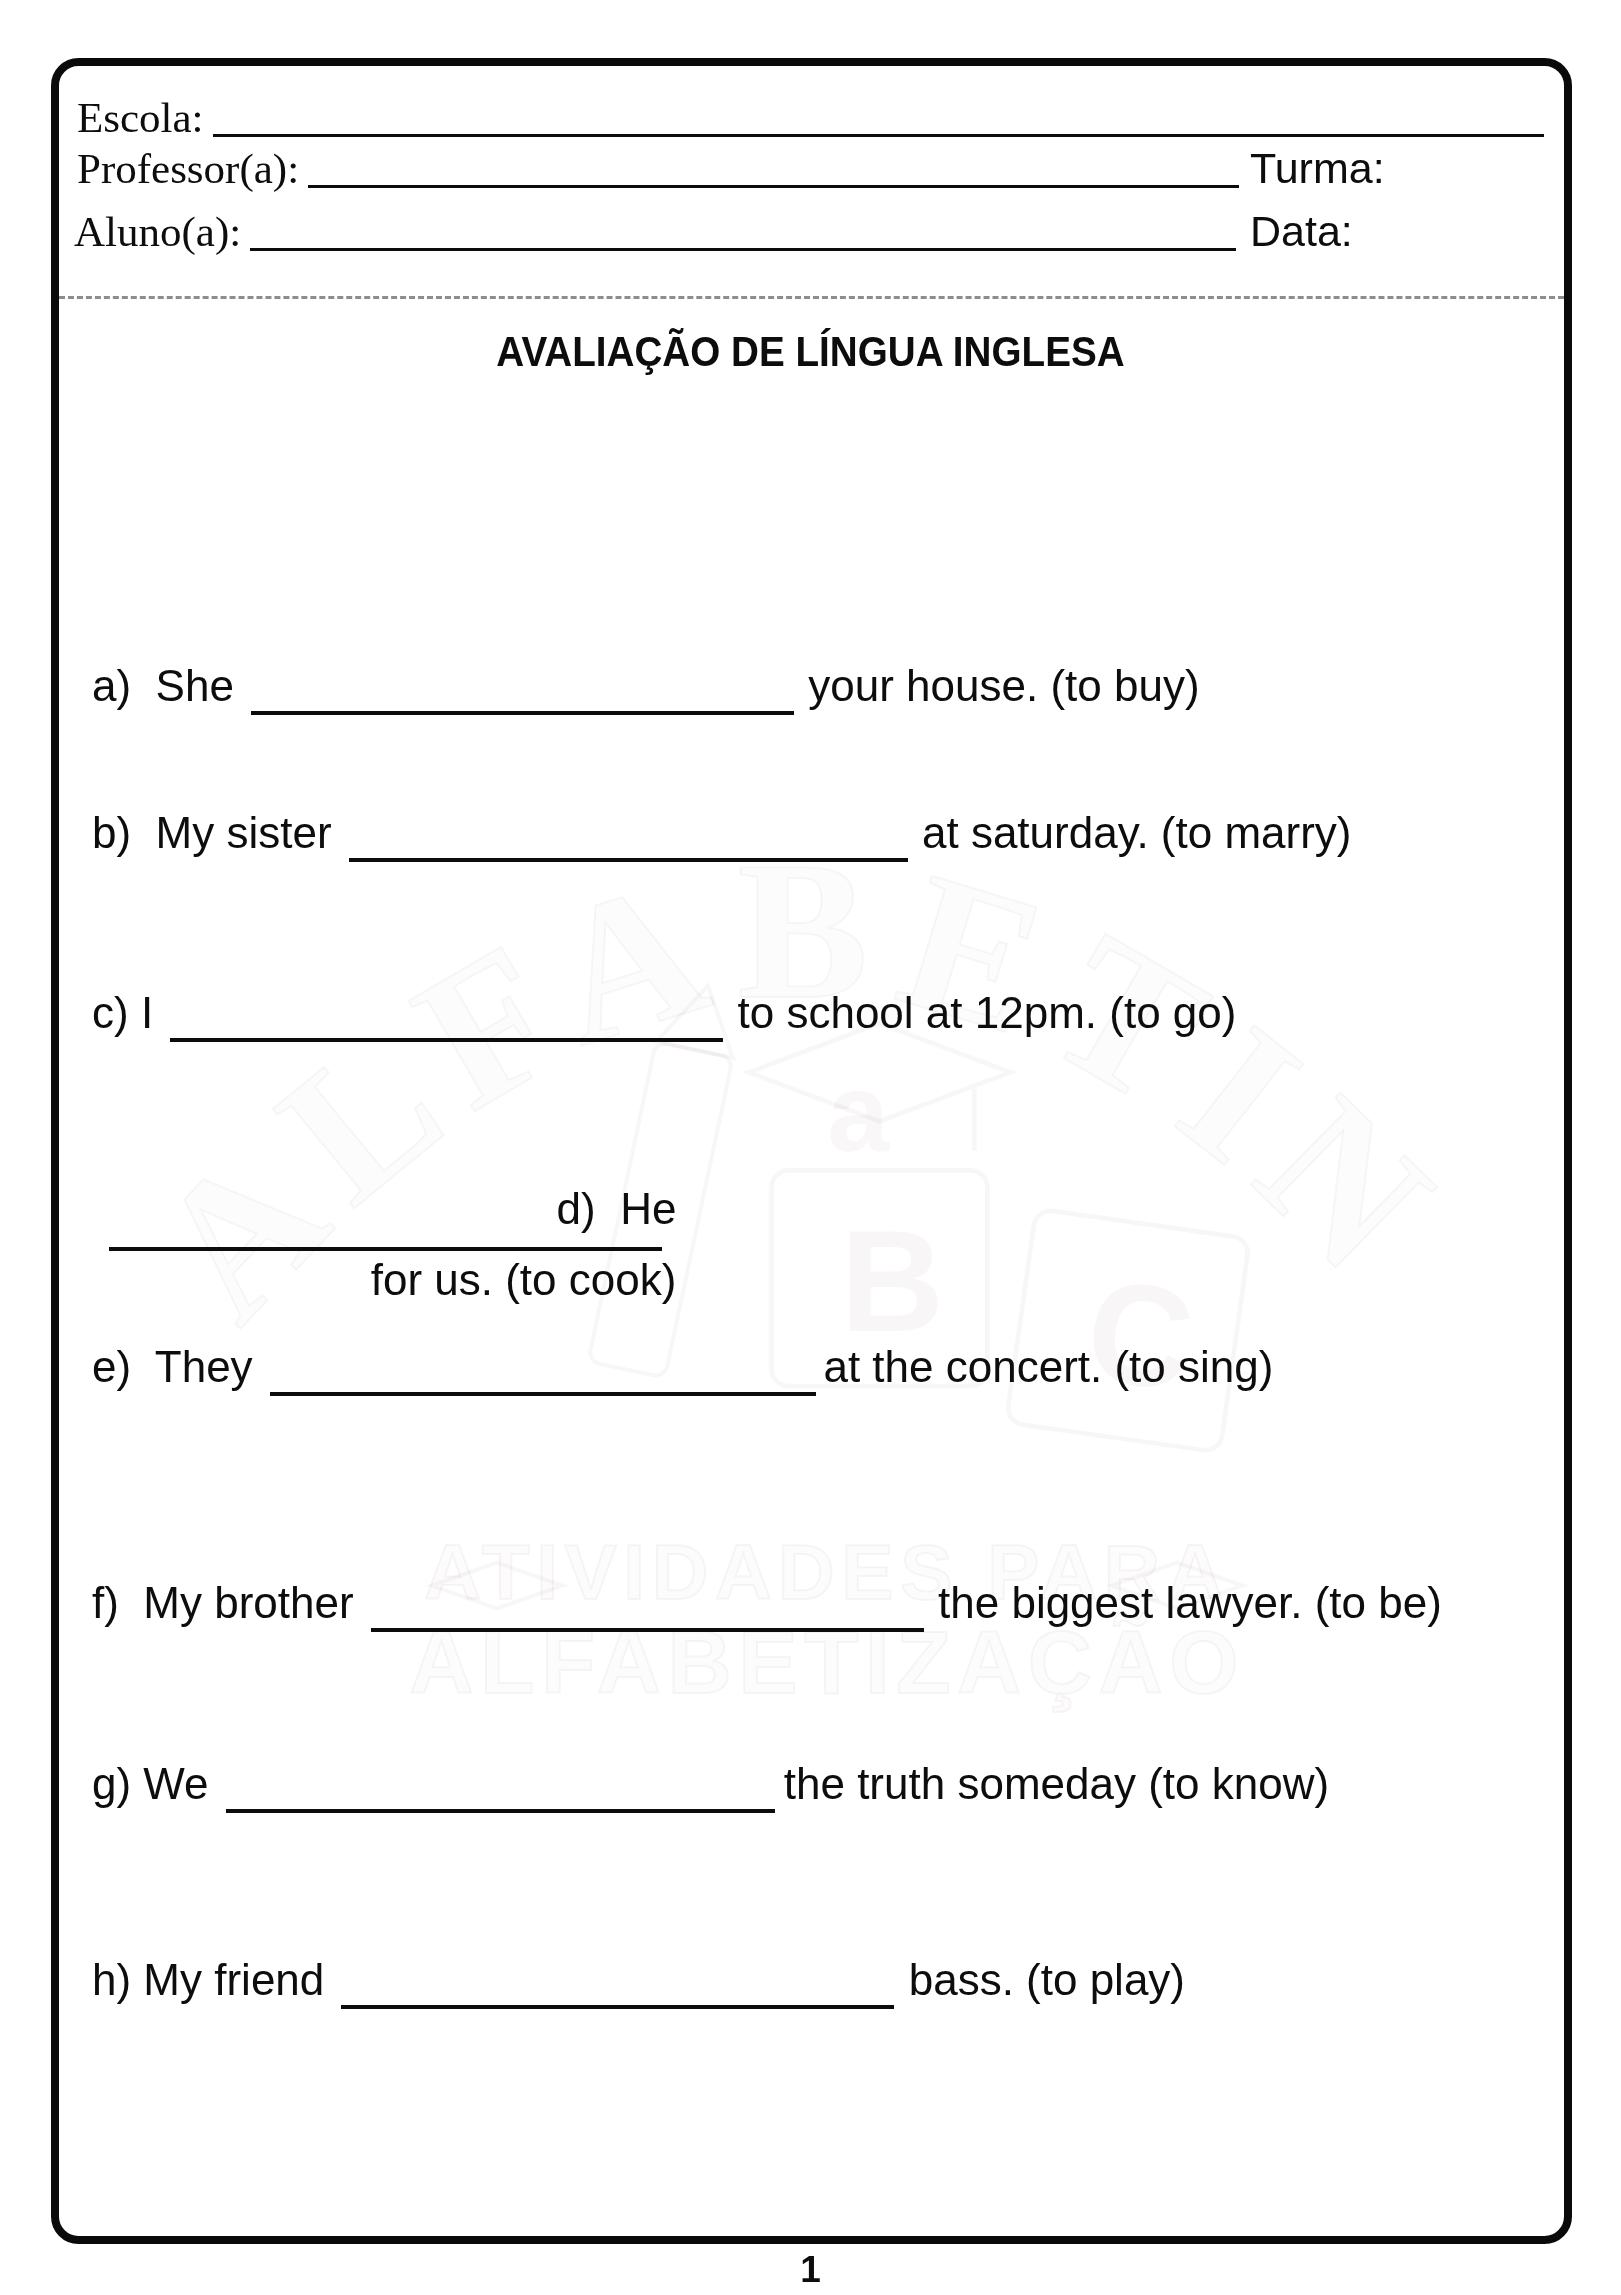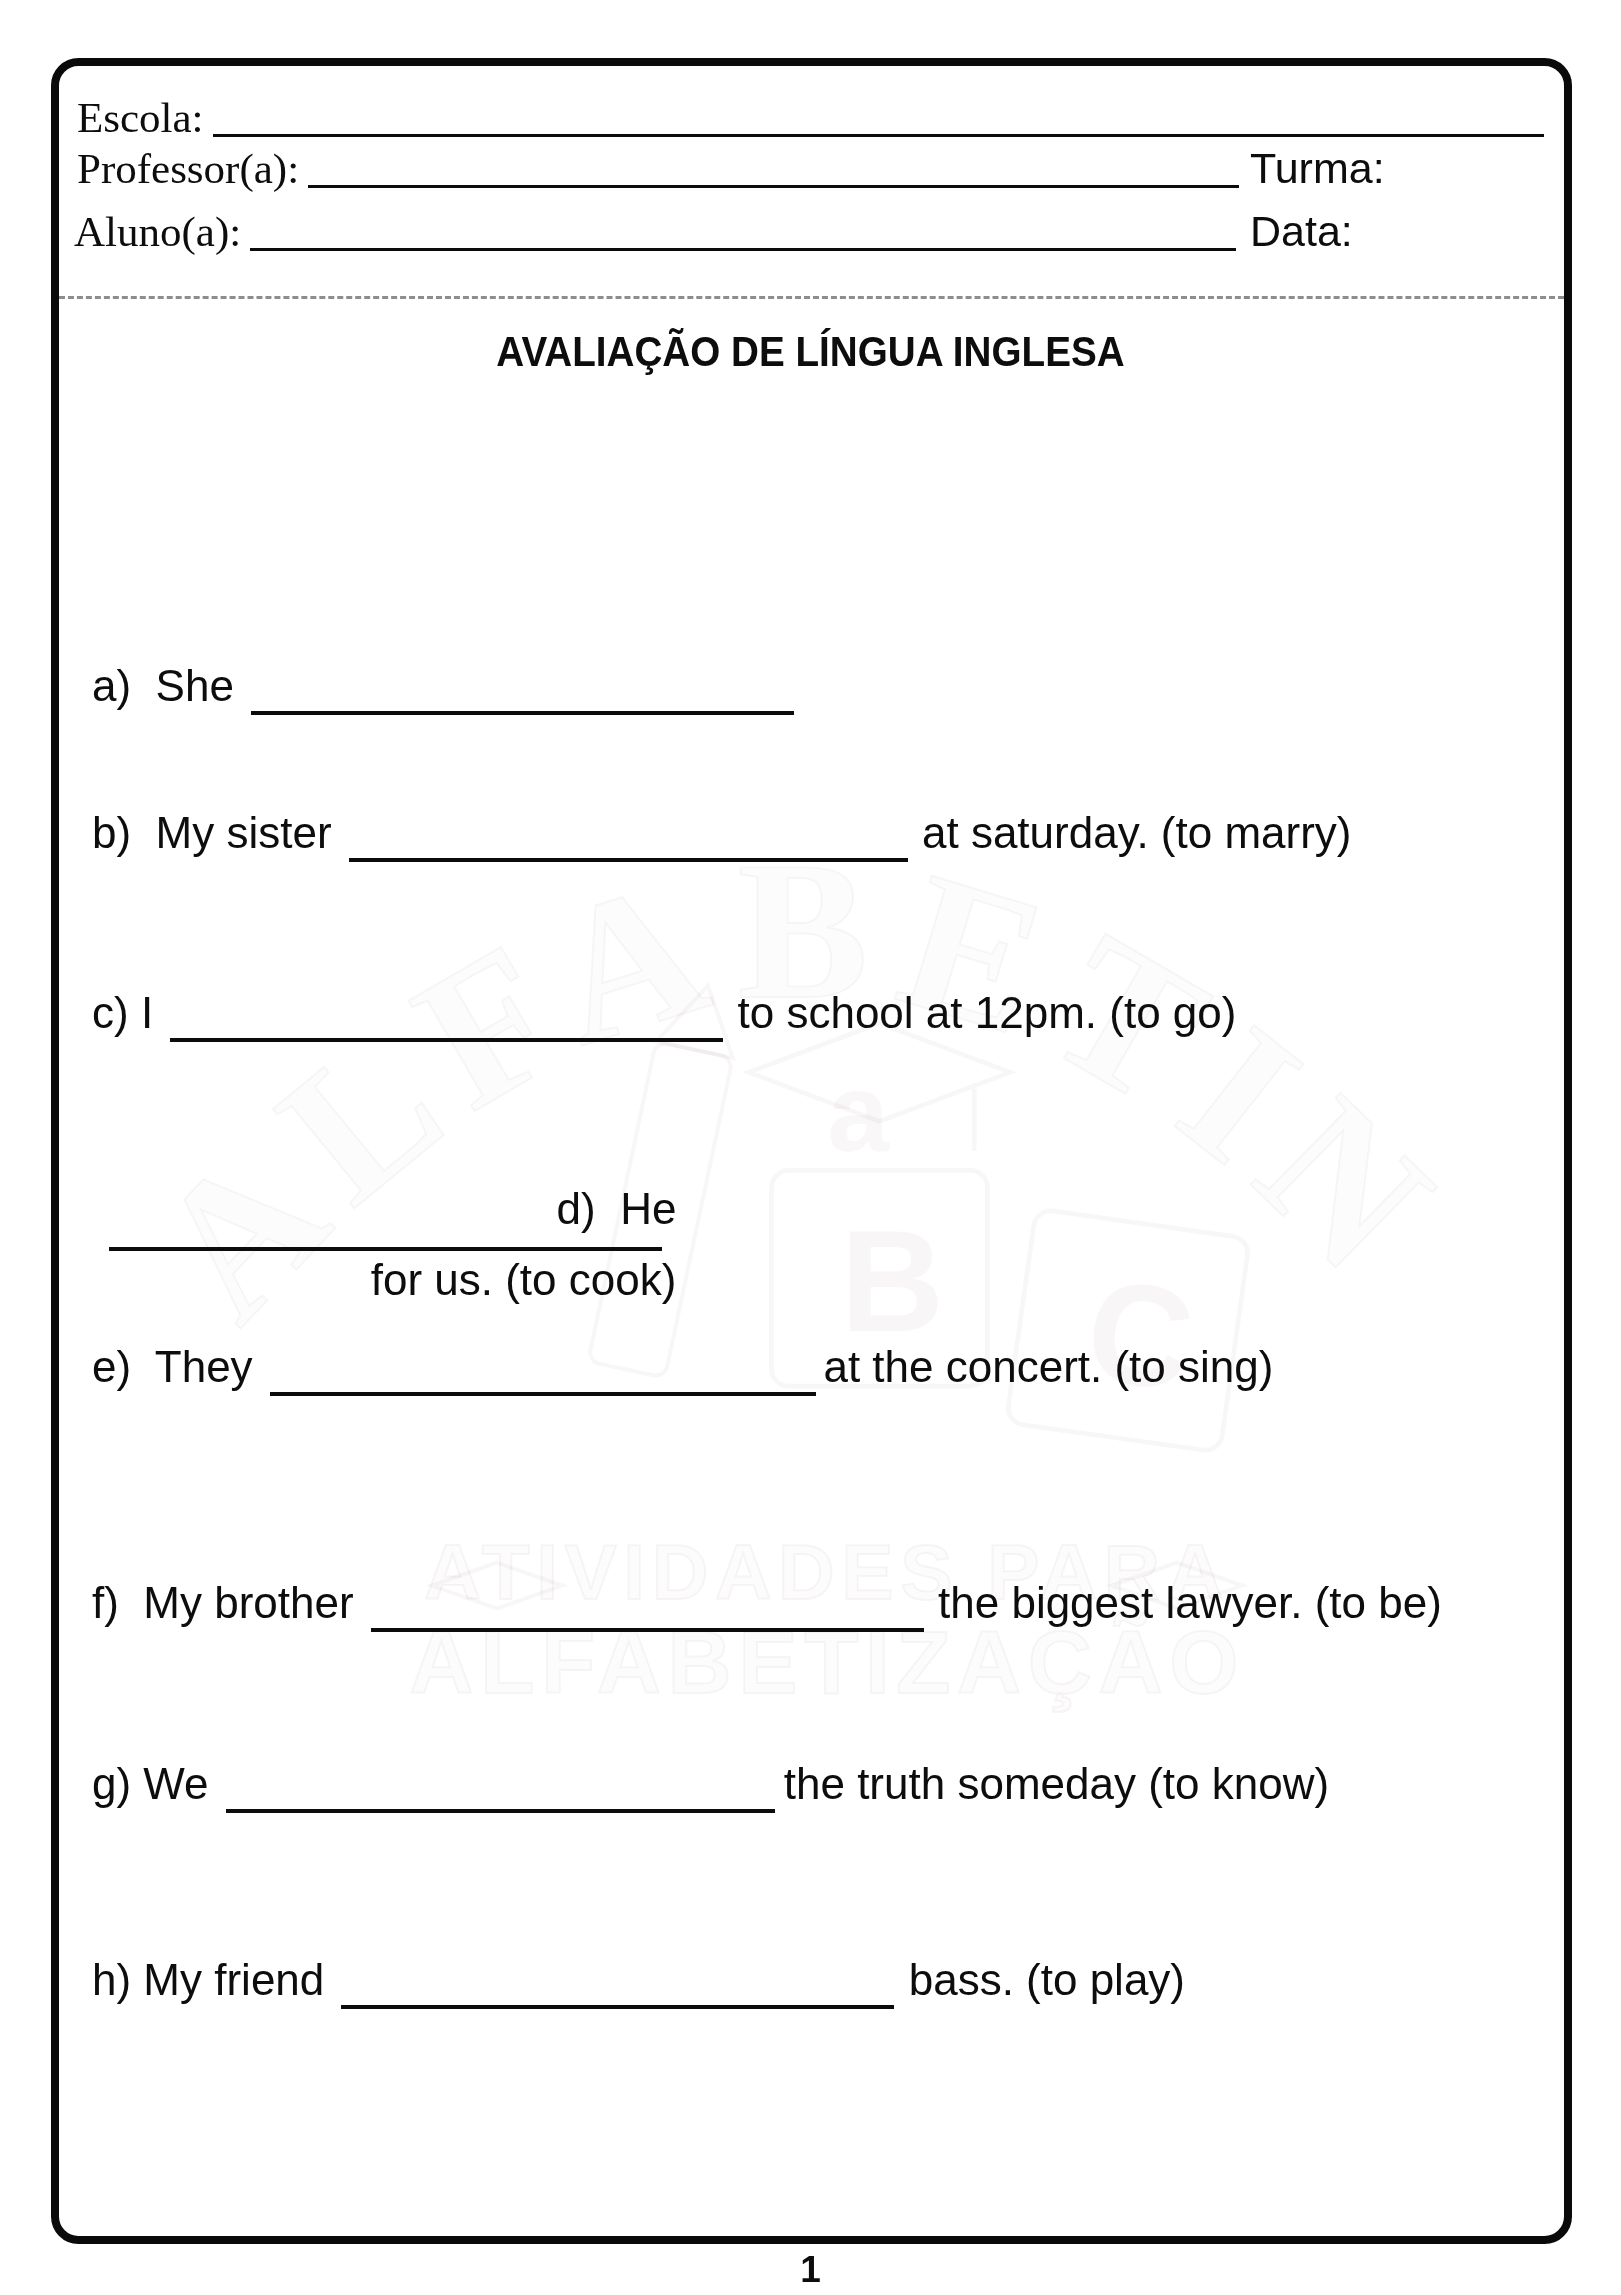--- a/index.html
+++ b/index.html
@@ -146,20 +146,21 @@
   <div class="side-label lbl-date">Data:</div>
 
   <div class="dashed-sep"></div>
 
   <div class="title">AVALIAÇÃO DE LÍNGUA INGLESA</div>
 
 
   <div class="item it-a">
     <span class="lead">a)  She</span>
     <span class="blank"></span>
+    <span class="tail">your house. (to buy)</span>
   </div>
   <div class="item it-b">
     <span class="lead">b)  My sister</span>
     <span class="blank"></span>
     <span class="tail">at saturday. (to marry)</span>
   </div>
   <div class="item it-c">
     <span class="lead">c) I</span>
     <span class="blank"></span>
     <span class="tail">to school at 12pm. (to go)</span>

